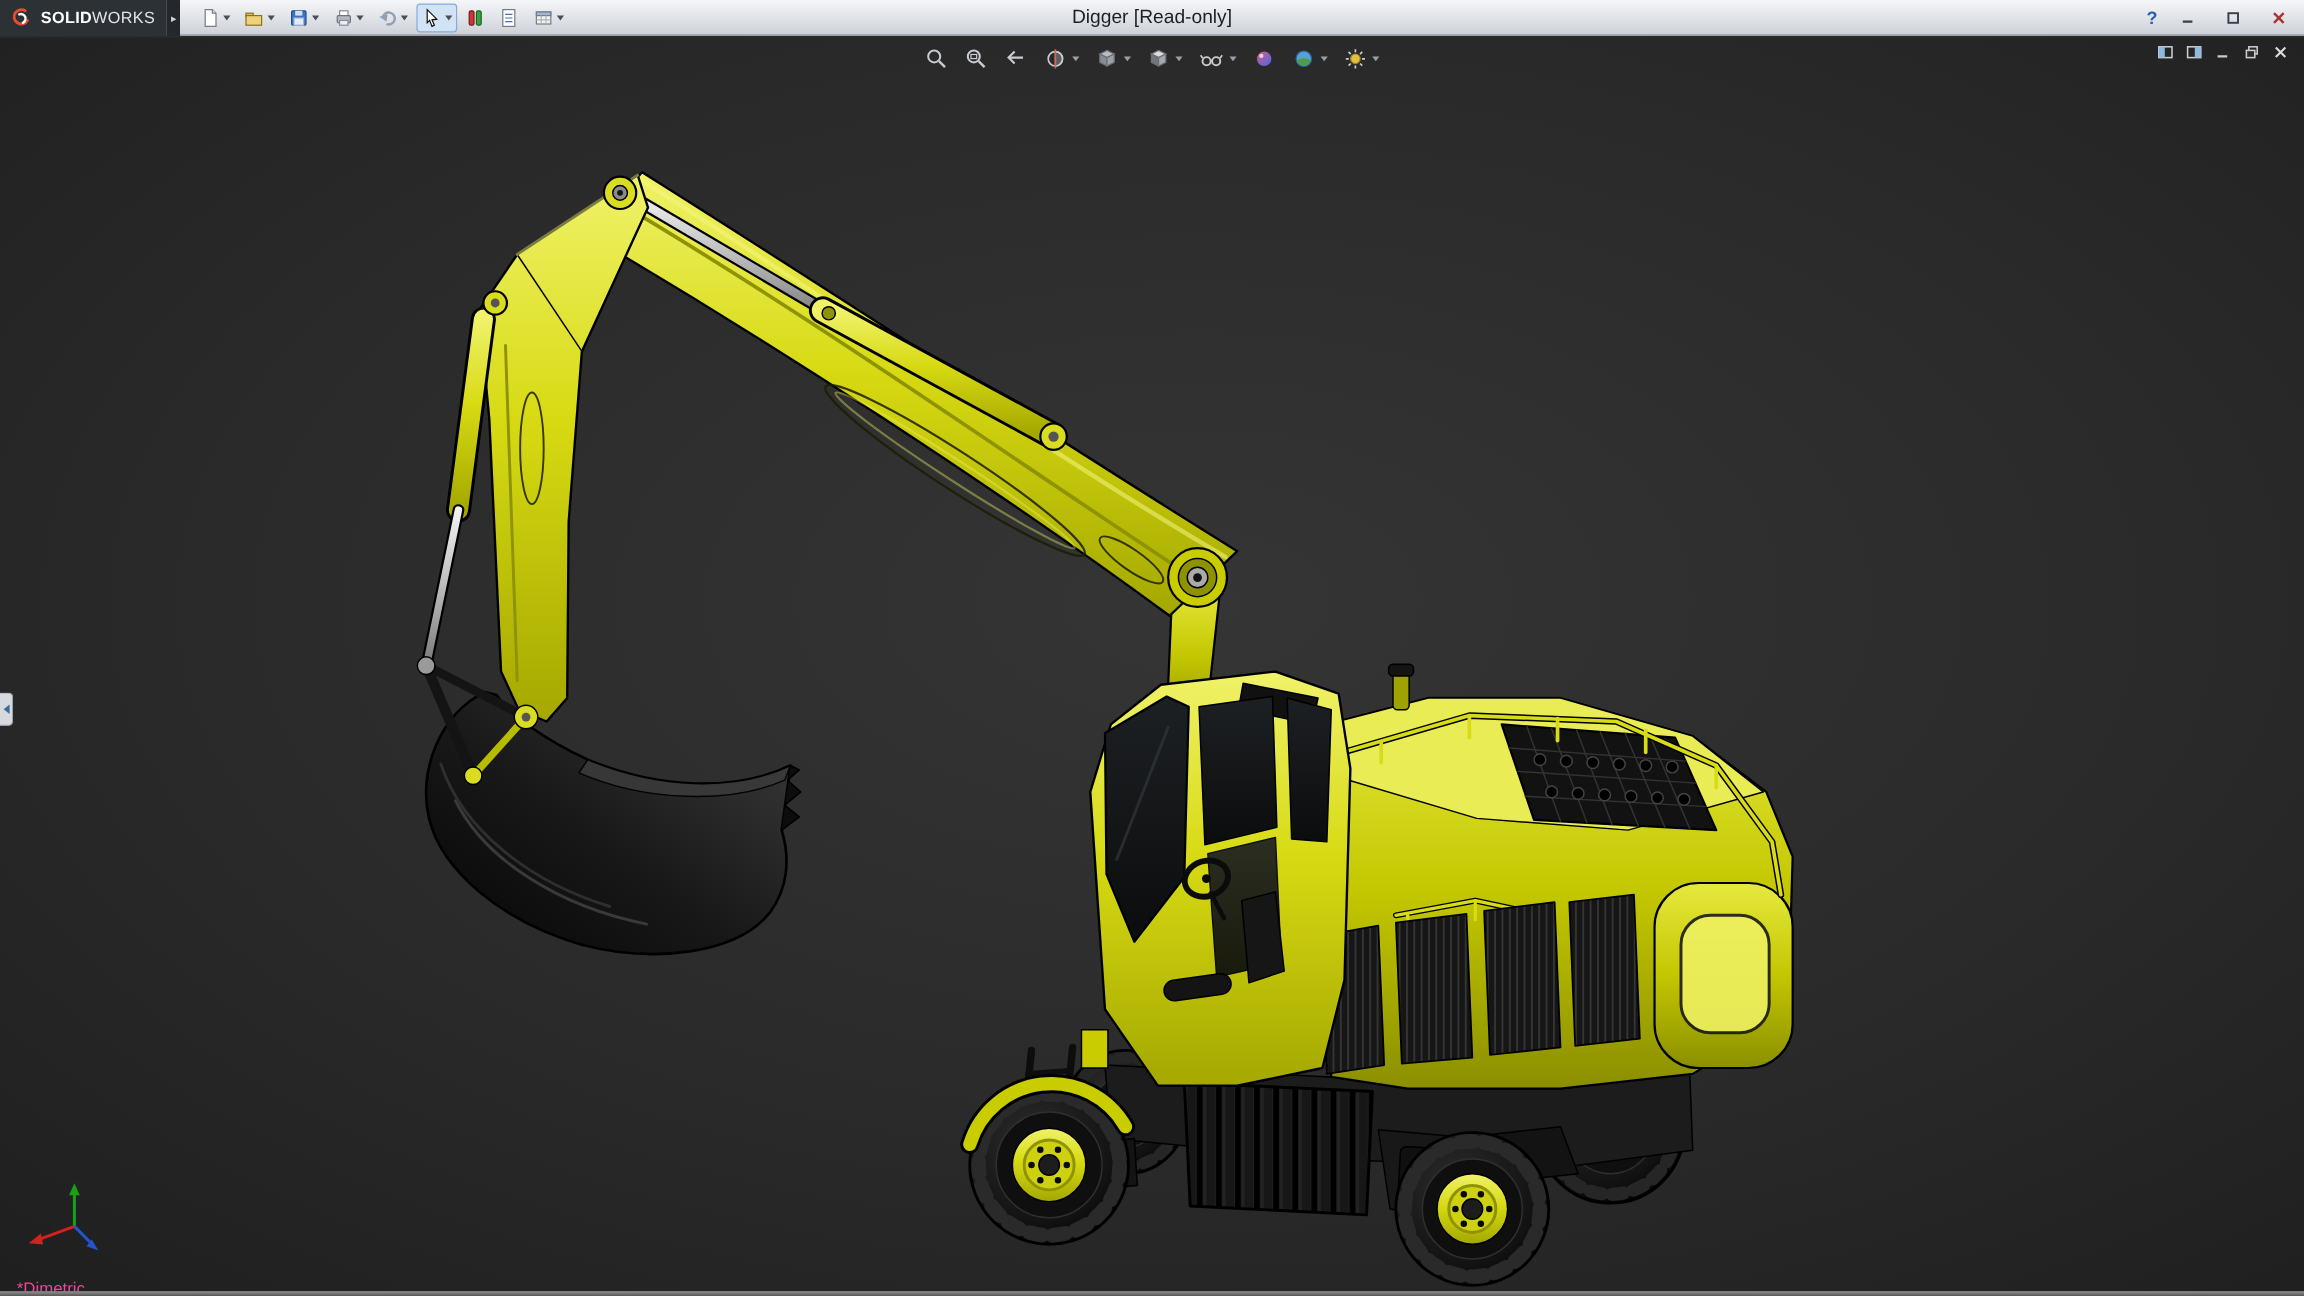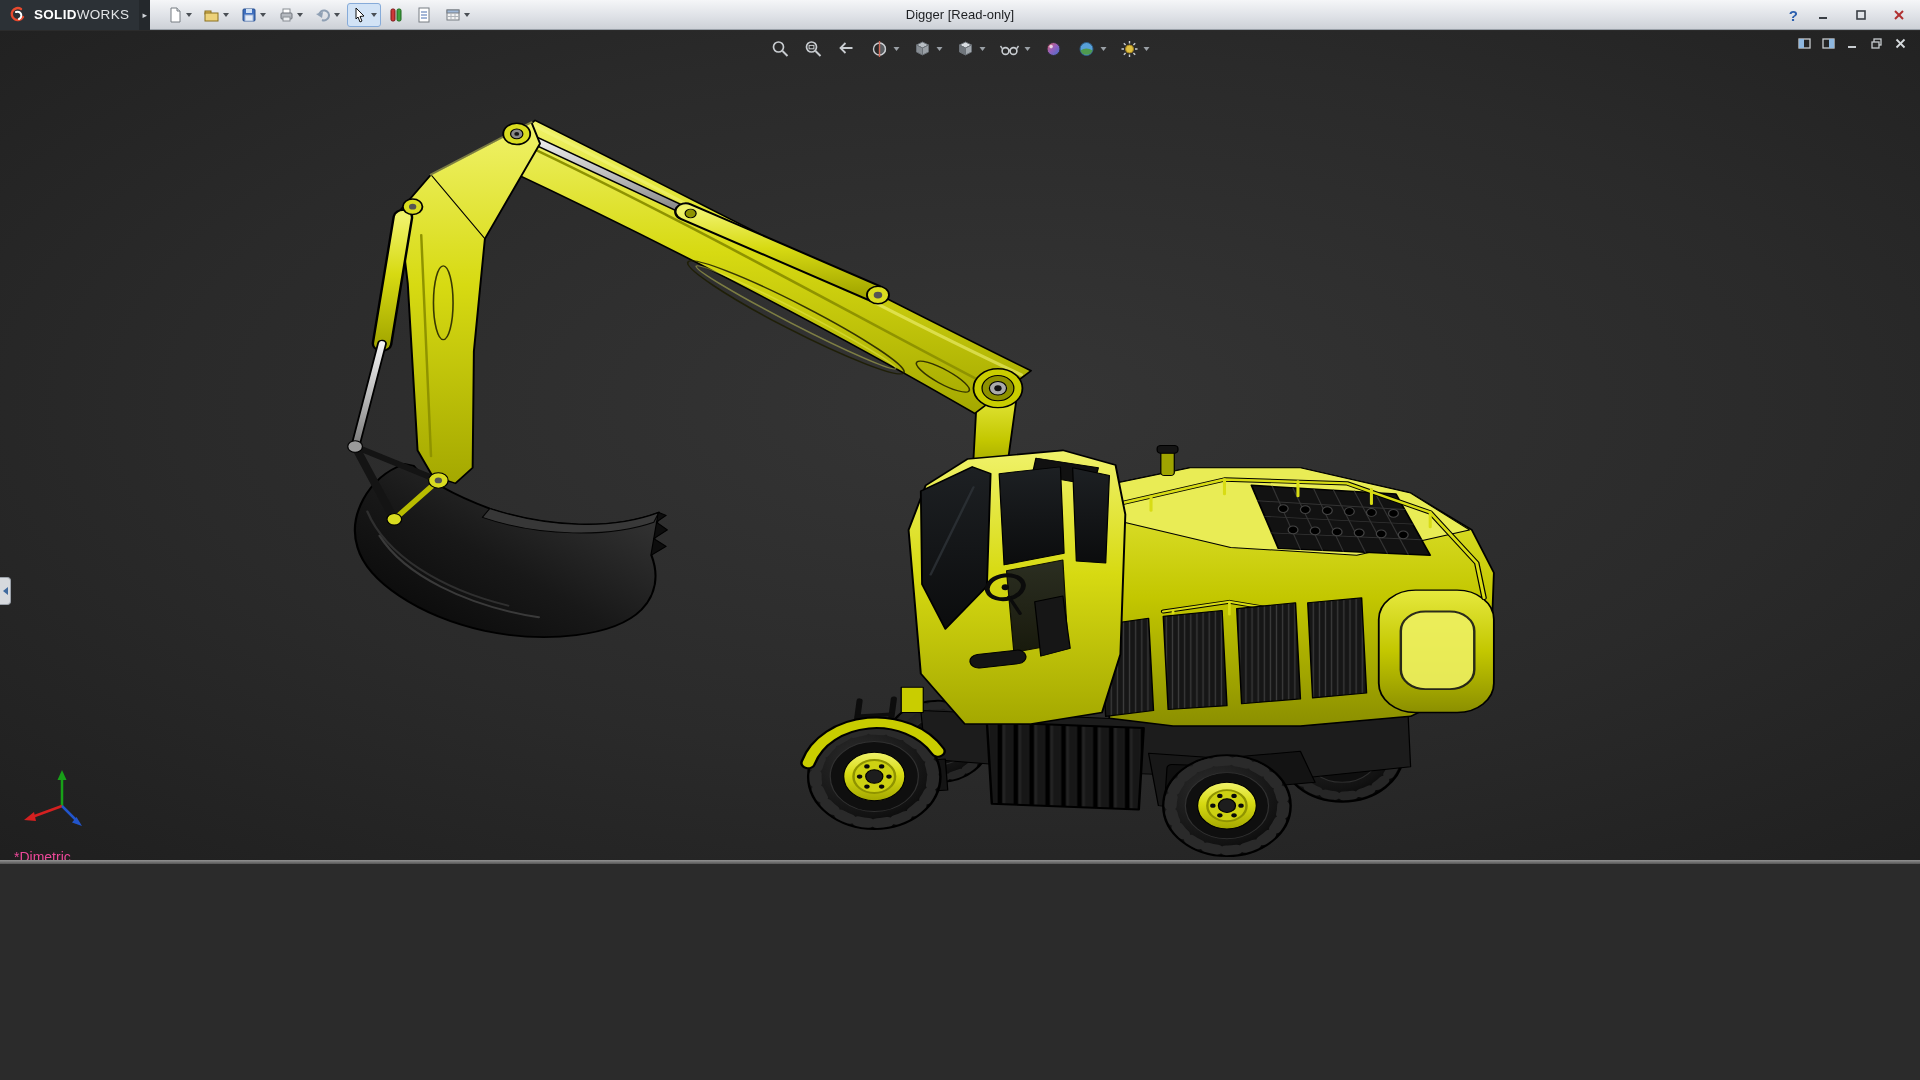--- a/index.html
+++ b/index.html
@@ -1,35 +1,35 @@
 <!DOCTYPE html>
 <html><head>
 <meta charset="utf-8">
 <style>
   * { box-sizing: border-box; }
   html,body { margin:0; padding:0; width:1920px; height:1080px; overflow:hidden;
               font-family:"Liberation Sans", sans-serif; background:#2b2b2b; }
-  .app { position:relative; width:1920px; height:864px; }
+  .app { position:relative; width:1920px; height:1080px; }
 
   
   .titlebar { position:absolute; top:0; left:0; right:0; height:30px;
     background:linear-gradient(#f5f6f8,#dfe2e7 55%,#cdd1d7);
     border-bottom:1px solid #99a0a8; display:flex; align-items:center; z-index:10; }
   .logo { height:30px; background:#2c3136; color:#fff; display:flex; align-items:center;
     gap:6px; padding:0 10px 0 8px; font-size:13.5px; letter-spacing:.3px; }
   .logo .light { font-weight:normal; color:#e3e5e7; }
   .logo-chev { width:11px; height:30px; background:#24282c; color:#cfd3d8;
     display:flex; align-items:center; justify-content:center; font-size:9px; }
   .tb { display:flex; align-items:center; gap:3px; padding-left:12px; }
   .tb-btn { display:flex; align-items:center; height:24px; padding:0 3px; border-radius:3px;
     border:1px solid transparent; background:transparent; }
   .tb-btn.pressed { background:#d2e3f6; border-color:#86abd9; }
   .caret { width:0; height:0; border-left:3.5px solid transparent; border-right:3.5px solid transparent;
     border-top:4px solid #4a4f55; margin-left:2px; }
-  .title { position:absolute; left:50%; transform:translateX(-50%); font-size:13px; color:#1d1f22; }
+  .title { position:absolute; left:50%; transform:translateX(-50%); font-size:16px; color:#1d1f22; }
   .win { position:absolute; right:8px; top:0; height:30px; display:flex; align-items:center; gap:12px; }
   .help { color:#2b5fae; font-weight:bold; font-size:15px; }
   .win-btn { width:26px; height:20px; display:flex; align-items:center; justify-content:center; }
 
   
   .viewport { position:absolute; top:31px; left:0; right:0; bottom:4px; overflow:hidden; }
   .scene { position:absolute; inset:0; width:100%; height:100%; display:block; }
   .headsup { position:absolute; top:6px; left:50%; transform:translateX(-50%);
     display:flex; align-items:center; gap:7px; z-index:5; }
   .hu-btn { display:flex; align-items:center; gap:2px; padding:2px 3px; border-radius:3px; }

